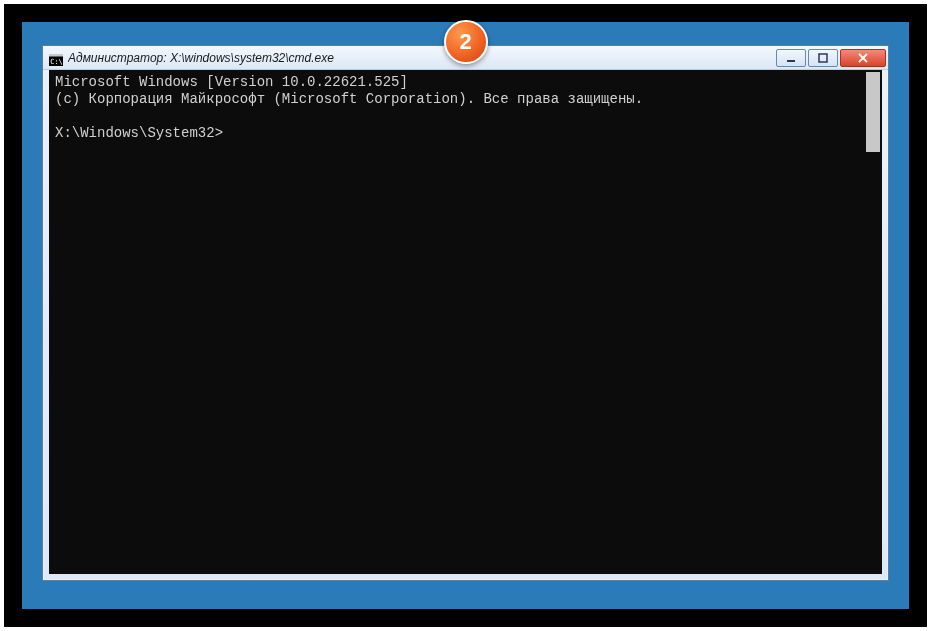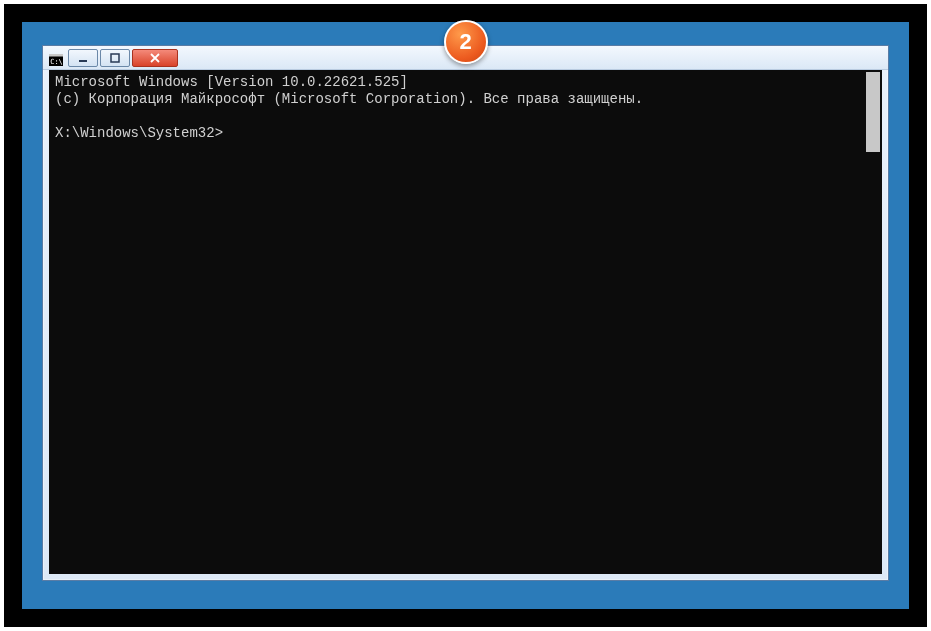--- a/index.html
+++ b/index.html
@@ -125,20 +125,21 @@
 
     <div class="window">
       <div class="titlebar">
         <span class="app-icon">
           <svg viewBox="0 0 14 12" width="14" height="12">
             <rect x="0" y="0" width="14" height="12" fill="#000"></rect>
             <rect x="0" y="0" width="14" height="2.5" fill="#c8c8c8"></rect>
             <text x="1.2" y="10" font-size="7" fill="#fff" font-family="monospace">C:\</text>
           </svg>
         </span>
+        <span class="titlebar-text">Администратор: X:\windows\system32\cmd.exe</span>
         <div class="win-controls">
           <div class="win-btn">
             <svg width="10" height="10" viewBox="0 0 10 10">
                 <rect x="1" y="7" width="8" height="2" fill="#2a3a55"></rect>
               </svg>
           </div>
           <div class="win-btn">
             <svg width="10" height="10" viewBox="0 0 10 10">
                 <rect x="1" y="1" width="8" height="8" fill="none" stroke="#2a3a55" stroke-width="1.5"></rect>
               </svg>

